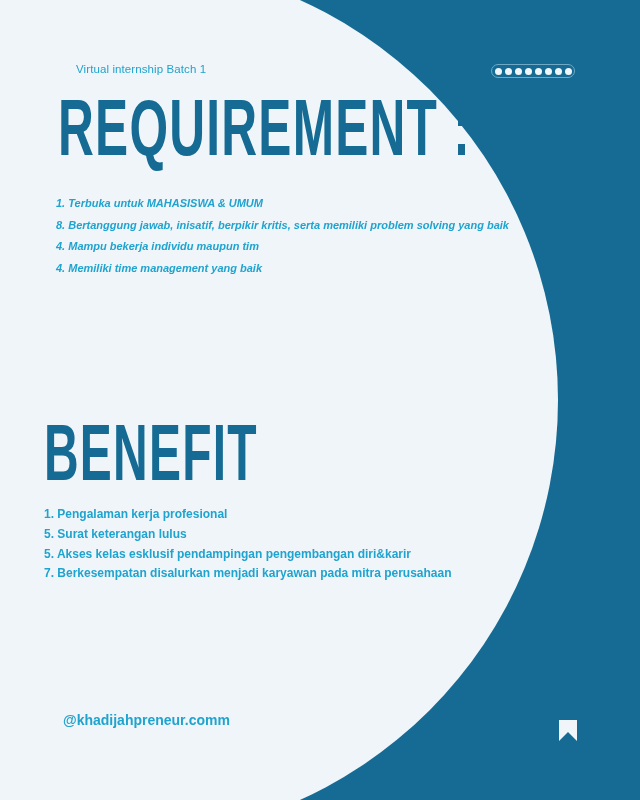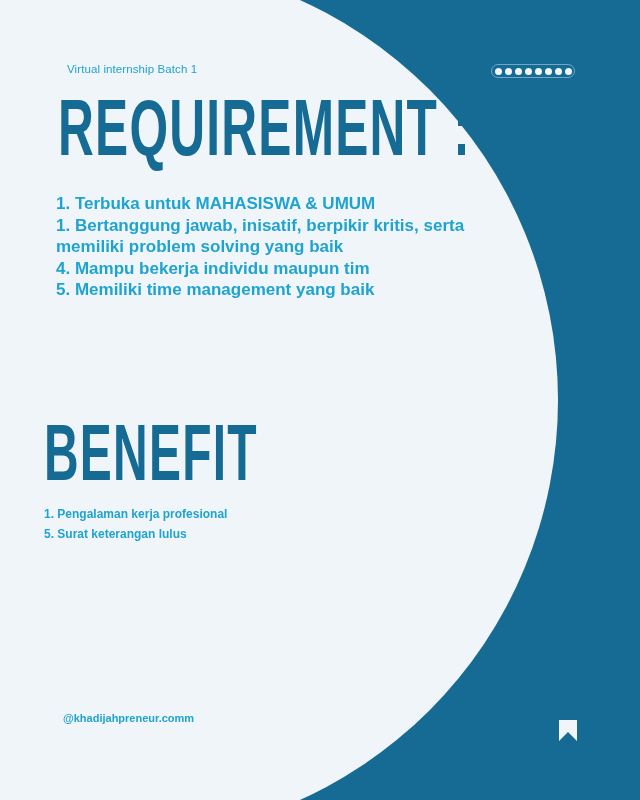--- a/index.html
+++ b/index.html
@@ -18,21 +18,21 @@
       position: absolute;
       left: -320px;
       top: -39px;
       width: 878px;
       height: 878px;
       border-radius: 50%;
       background: #f0f5f9;
     }
     .subtitle {
       position: absolute;
-      left: 67px;
+      left: 76px;
       top: 63px;
       font-size: 11.5px;
       color: #1fa3cf;
       font-weight: normal;
       letter-spacing: 0.1px;
     }
     .pager {
       position: absolute;
       left: 491px;
       top: 64px;
@@ -80,39 +80,40 @@
       margin: 0;
       padding: 0;
       list-style: none;
       color: #1fa3cf;
       font-weight: bold;
     }
     .list.req-list {
       left: 56px;
       top: 193px;
       width: 460px;
-      font-size: 17px;
+      font-size: 11px;
       line-height: 21.5px;
+      font-style: italic;
     }
     .list.ben-list {
       left: 44px;
       top: 505px;
       width: 420px;
       font-size: 12px;
       line-height: 19.8px;
     }
     .list li {
       margin: 0;
       padding: 0;
     }
     .handle {
       position: absolute;
       left: 63px;
       top: 712px;
-      font-size: 11px;
+      font-size: 14px;
       color: #1fa3cf;
       font-weight: bold;
     }
     .bookmark {
       position: absolute;
       left: 559px;
       top: 720px;
       width: 18px;
       height: 21px;
     }
@@ -132,29 +133,31 @@
   <span class="dot"></span>
   <span class="dot"></span>
   <span class="dot"></span>
   <span class="dot"></span>
 </div>
 
 <div class="heading req">REQUIREMENT :</div>
 
 <ul class="list req-list">
   <li>1. Terbuka untuk MAHASISWA &amp; UMUM</li>
-  <li>1. Bertanggung jawab, inisatif, berpikir kritis, serta memiliki problem solving yang baik</li>
+  <li>8. Bertanggung jawab, inisatif, berpikir kritis, serta memiliki problem solving yang baik</li>
   <li>4. Mampu bekerja individu maupun tim</li>
-  <li>5. Memiliki time management yang baik</li>
+  <li>4. Memiliki time management yang baik</li>
 </ul>
 
 <div class="heading ben">BENEFIT</div>
 
 <ul class="list ben-list">
   <li>1. Pengalaman kerja profesional</li>
   <li>5. Surat keterangan lulus</li>
+  <li>5. Akses kelas esklusif pendampingan pengembangan diri&amp;karir</li>
+  <li>7. Berkesempatan disalurkan menjadi karyawan pada mitra perusahaan</li>
 </ul>
 
 <div class="handle">@khadijahpreneur.comm</div>
 
 <svg class="bookmark" viewBox="0 0 18 21">
   <path d="M0 0 H18 V21 L9 12 L0 21 Z" fill="#f0f5f9"></path>
 </svg>
 
 </body></html>

